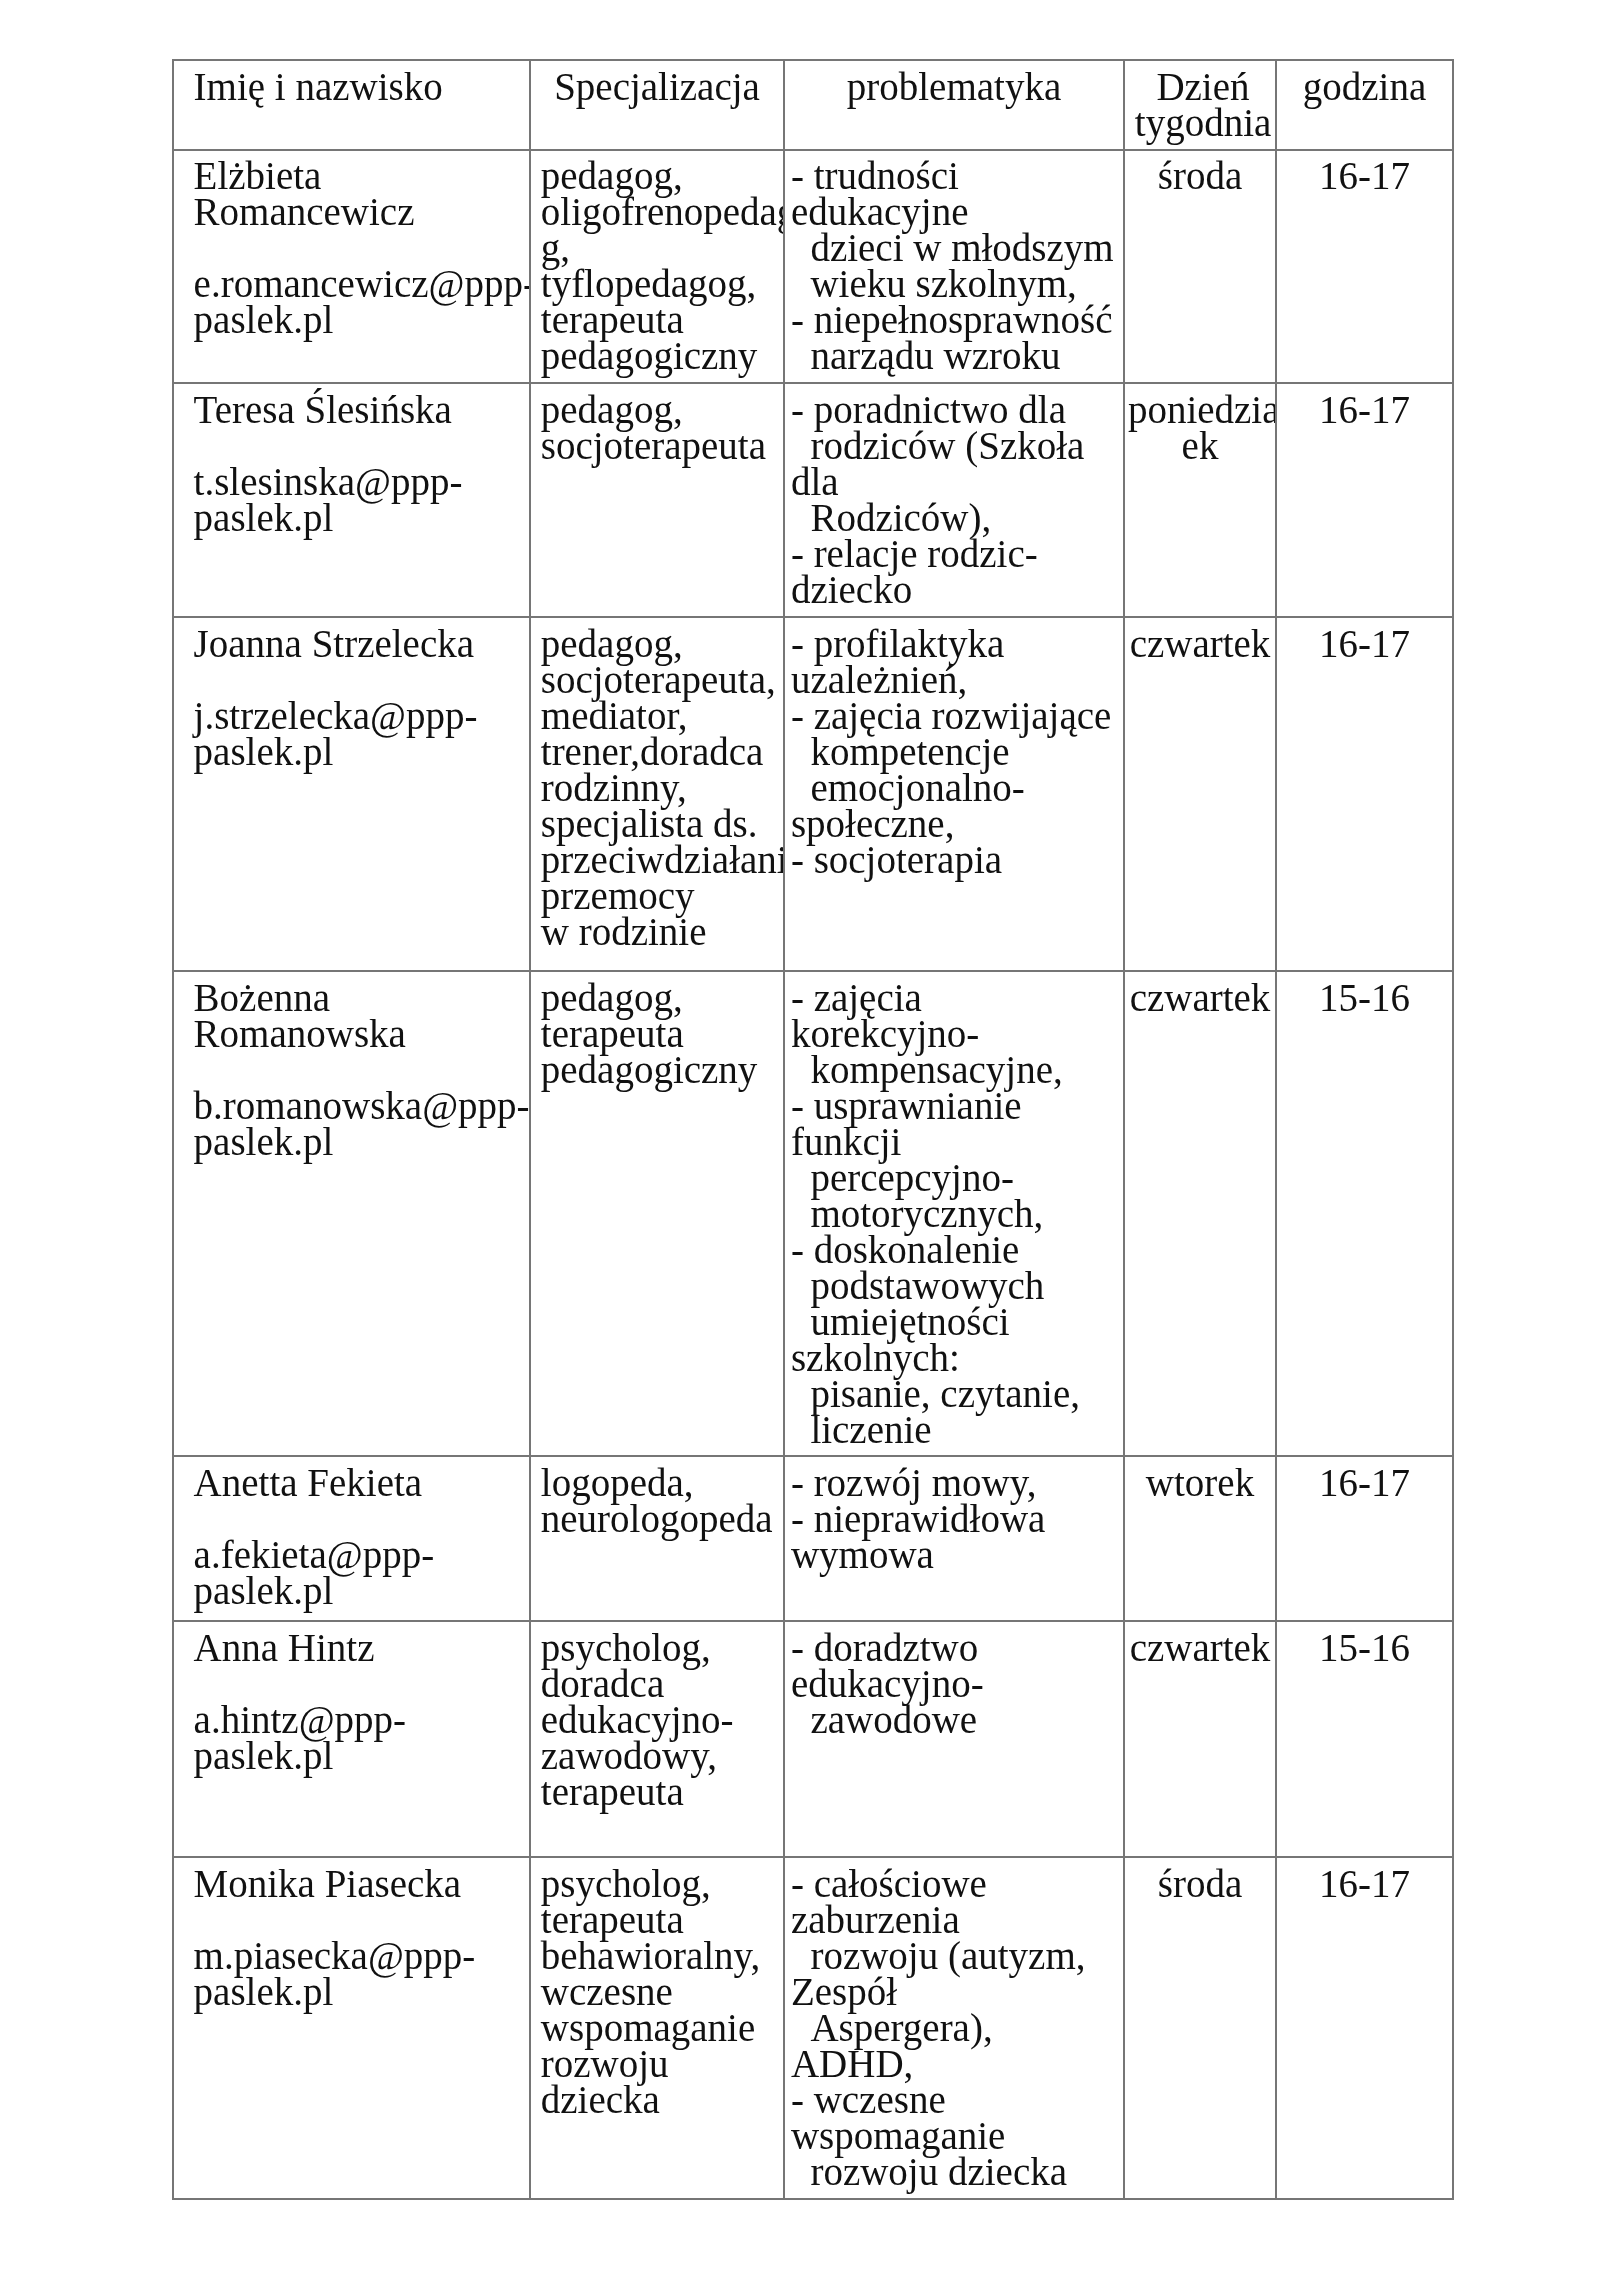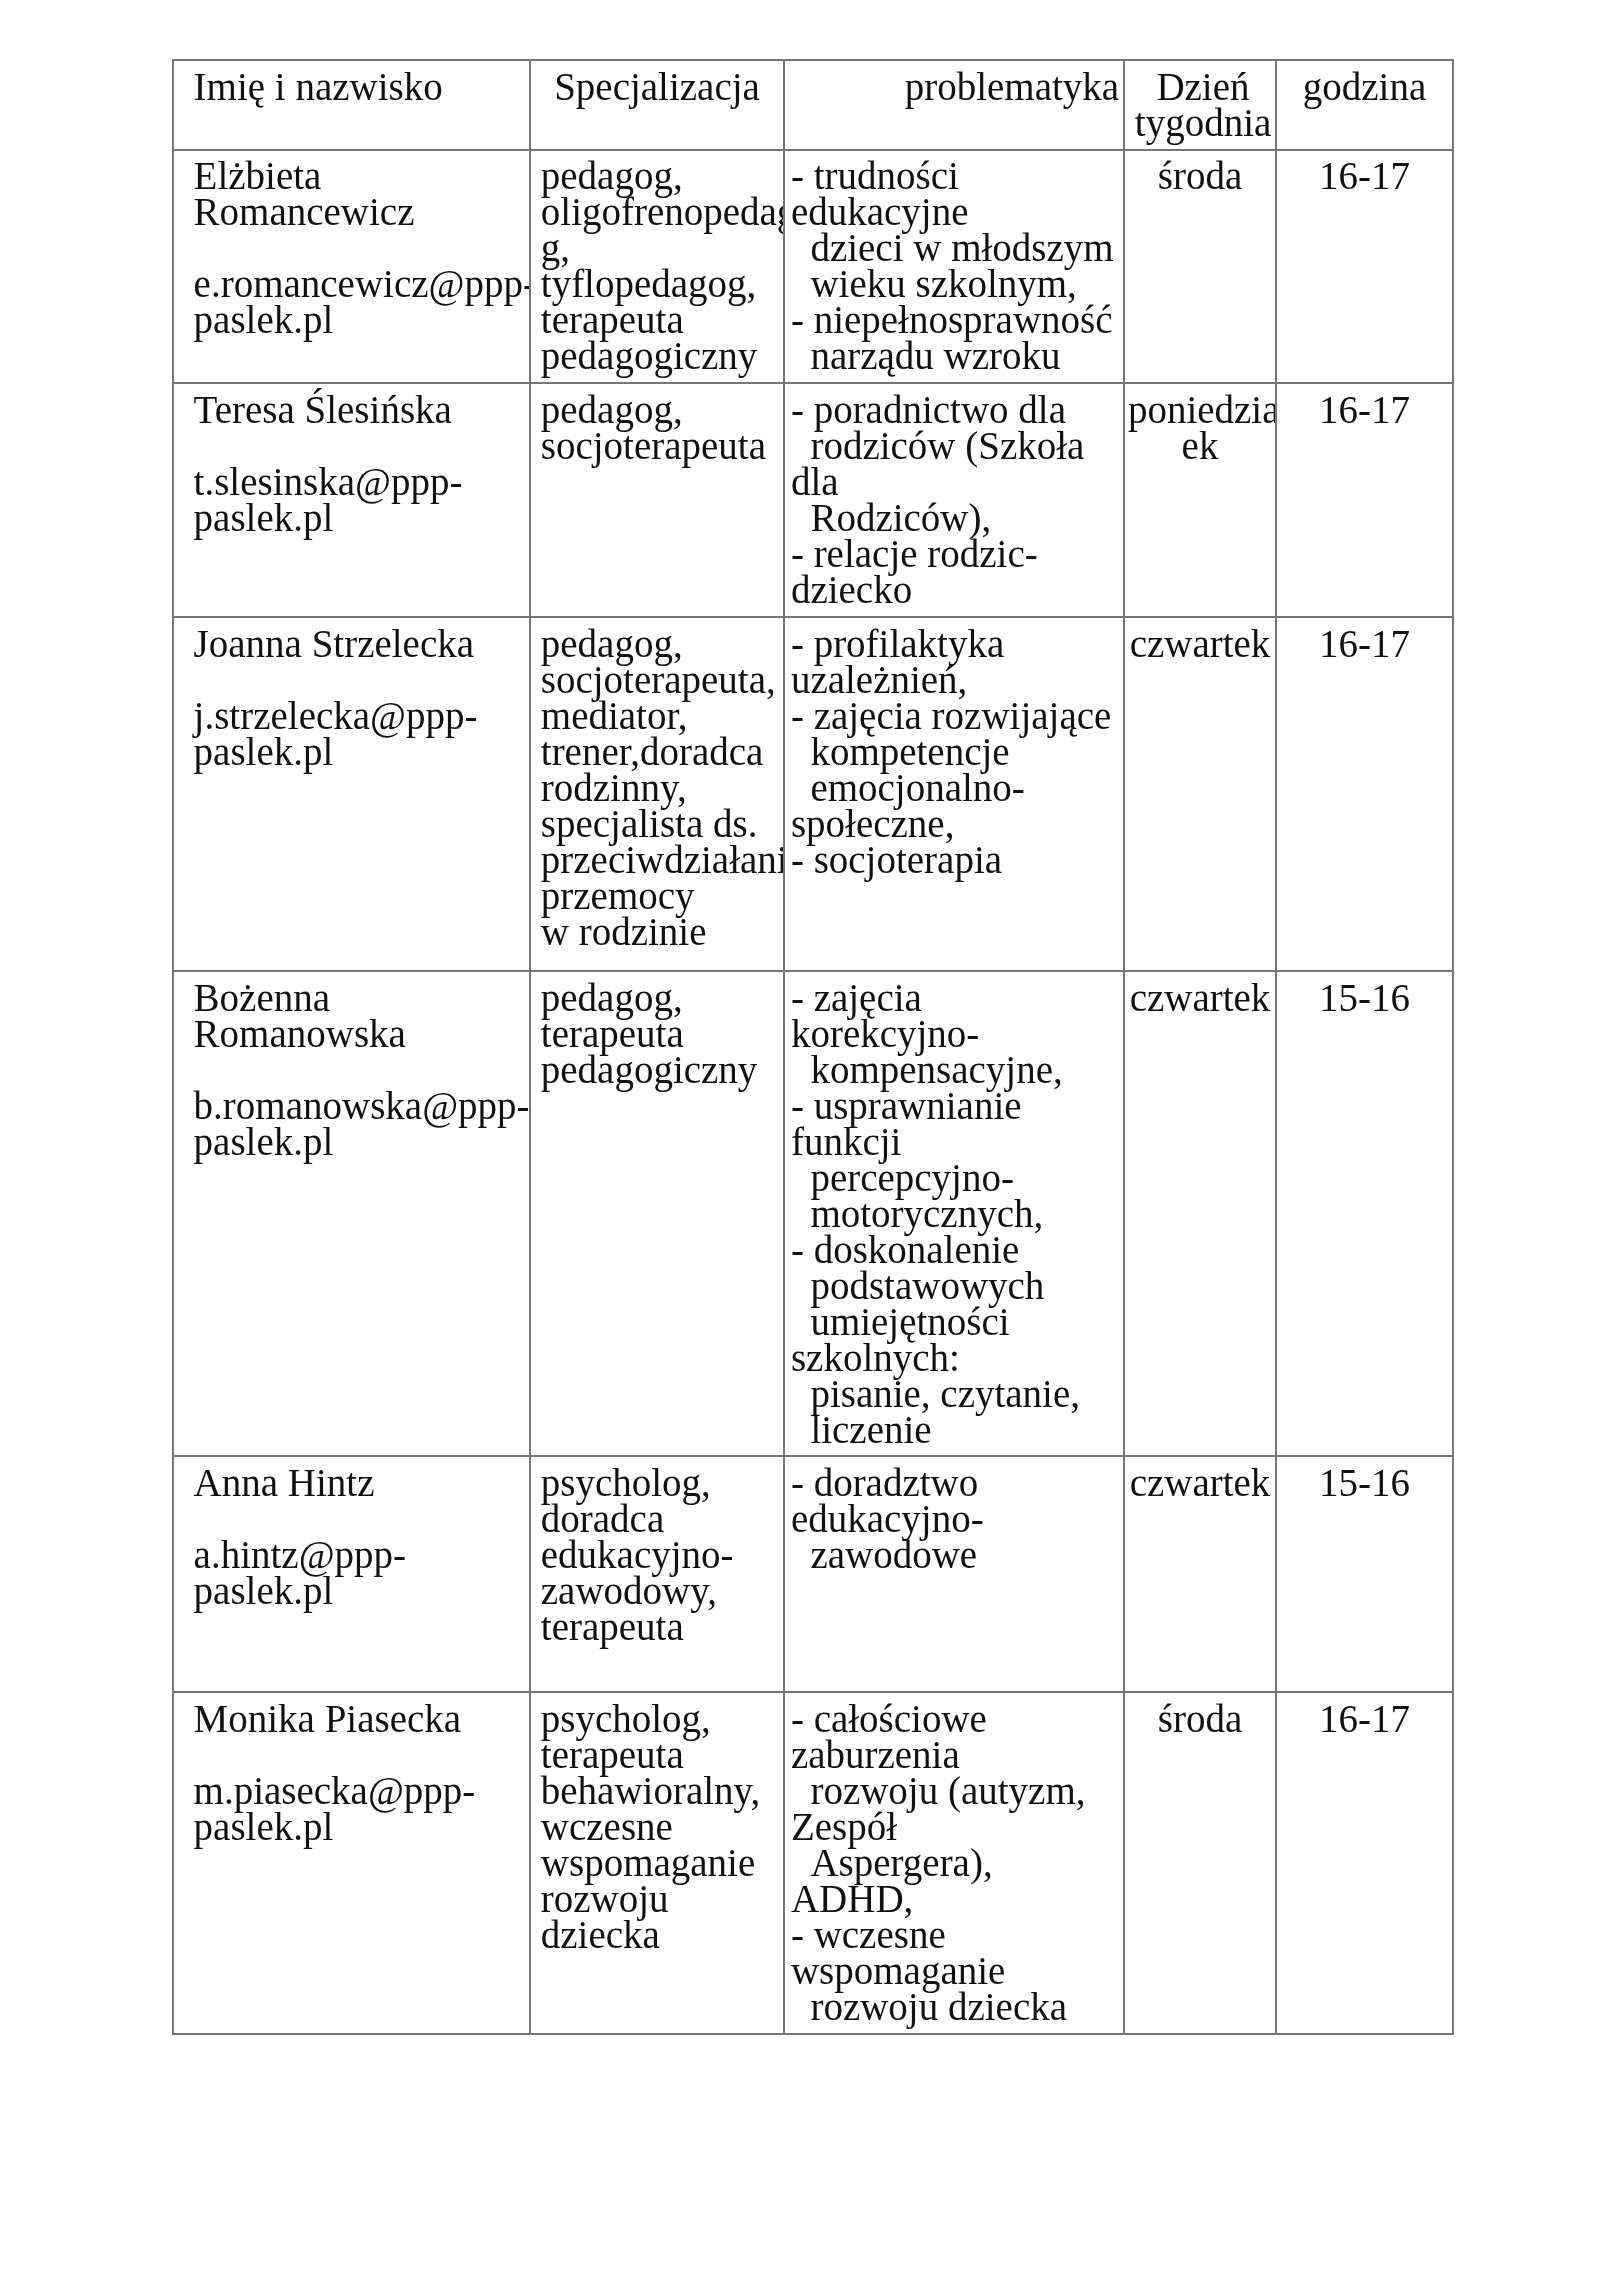--- a/index.html
+++ b/index.html
@@ -49,21 +49,21 @@
   
   .c-name   { text-align: left;   padding: 7.8px 7.8px 7.8px 19.6px; }
   .c-spec   { text-align: left;   padding: 7.8px 5.9px 7.8px 9.8px; }
   .c-issues { text-align: left;   padding: 7.8px 3.9px 7.8px 5.9px; }
   .c-day    { text-align: center; padding: 7.8px 2.9px; }
   .c-hour   { text-align: center; padding: 7.8px 3.9px; }
 
   
   .h-name   { text-align: left;   padding: 7.8px 7.8px 7.8px 19.6px; }
   .h-spec   { text-align: center; padding: 7.8px 5.9px; }
-  .h-issues { text-align: right; padding: 7.8px 3.9px; }
+  .h-issues { text-align: center; padding: 7.8px 3.9px; }
   .h-day    { text-align: center;   padding: 7.8px 3.9px 7.8px 9.8px; }
   .h-hour   { text-align: center; padding: 7.8px 3.9px; }
 </style>
 </head>
 <body>
 
 <div class="page">
   <table class="schedule">
     <colgroup>
       <col class="w-name">
@@ -153,20 +153,33 @@
   motorycznych,
 - doskonalenie
   podstawowych
   umiejętności
 szkolnych:
   pisanie, czytanie,
   liczenie</td>
       <td class="c-day">czwartek</td>
       <td class="c-hour">15-16</td>
     </tr>
+    <tr class="rh-6">
+      <td class="c-name">Anetta Fekieta
+
+a.fekieta@ppp-
+paslek.pl</td>
+      <td class="c-spec">logopeda,
+neurologopeda</td>
+      <td class="c-issues">- rozwój mowy,
+- nieprawidłowa
+wymowa</td>
+      <td class="c-day">wtorek</td>
+      <td class="c-hour">16-17</td>
+    </tr>
     <tr class="rh-8">
       <td class="c-name">Anna Hintz
 
 a.hintz@ppp-paslek.pl</td>
       <td class="c-spec">psycholog,
 doradca
 edukacyjno-
 zawodowy,
 terapeuta</td>
       <td class="c-issues">- doradztwo edukacyjno-

